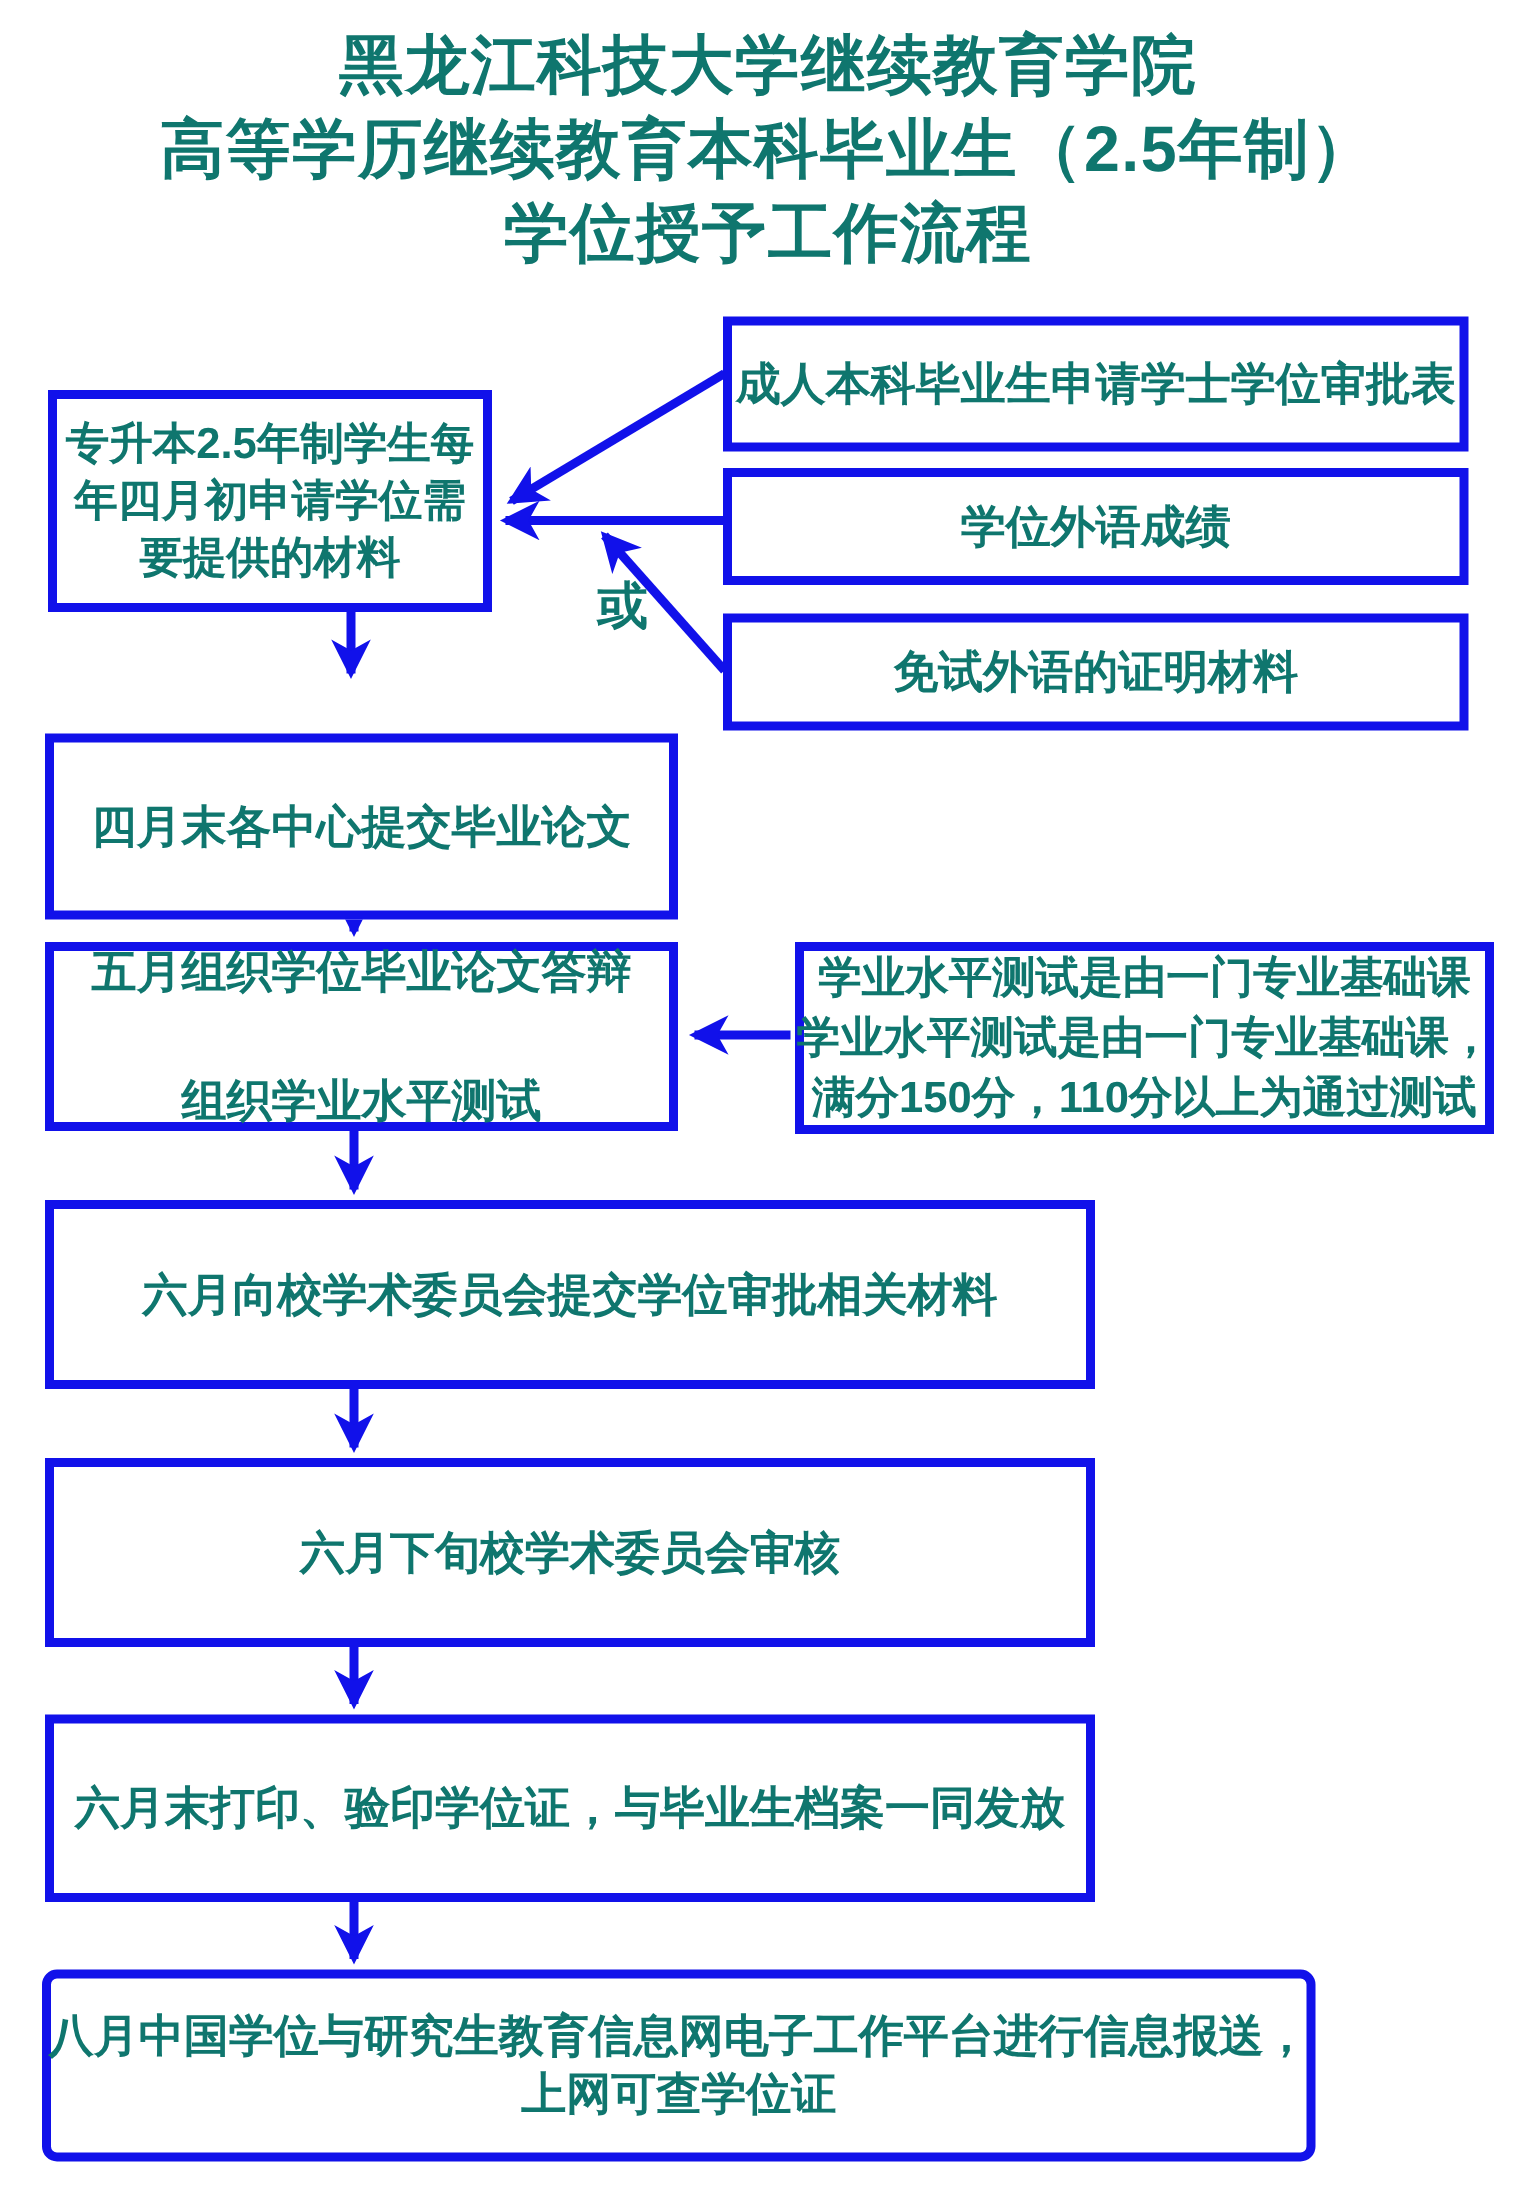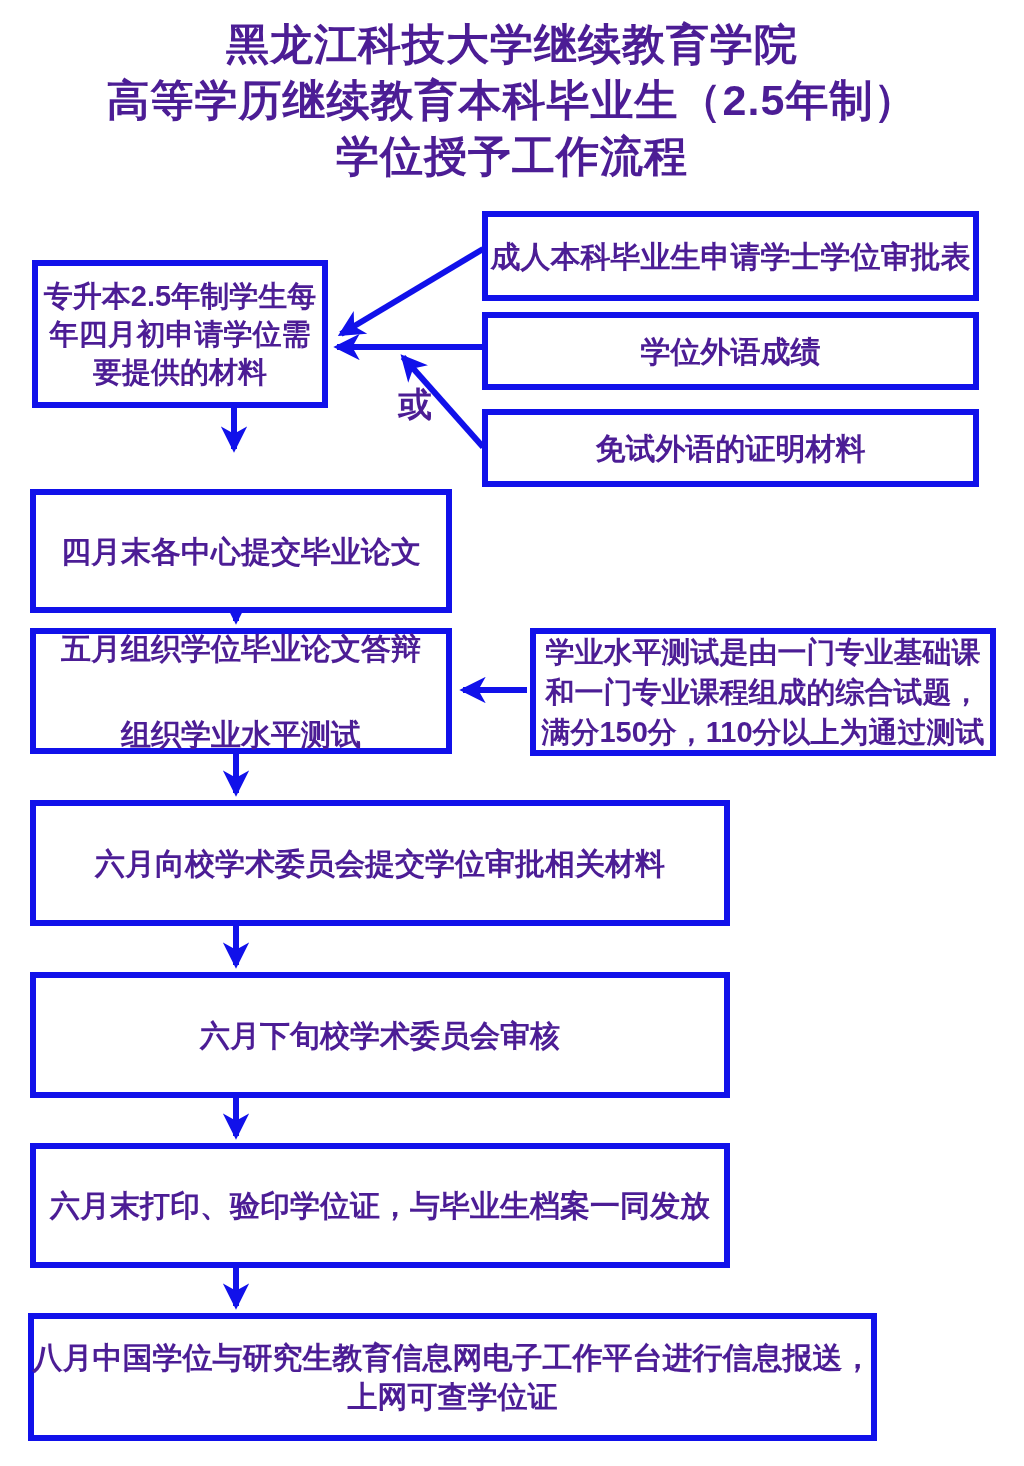--- a/index.html
+++ b/index.html
@@ -1,18 +1,18 @@
 <!DOCTYPE html>
 <html style="--accent: #1111ea;"><head>
 <meta charset="utf-8">
 <style>
   html,body{margin:0;padding:0;background:#ffffff;}
   #stage{
     position:relative;width:1024px;height:1466px;background:#fff;overflow:hidden;
-    font-family:"Liberation Sans","DejaVu Sans",sans-serif;color:#4c1d95;
+    font-family:"Liberation Sans","DejaVu Sans",sans-serif;color:#0f766e;
   }
   .title{
     position:absolute;top:16px;left:0;width:100%;text-align:center;
     font-weight:bold;font-size:43px;line-height:56px;letter-spacing:1px;
   }
   .node{
     position:absolute;box-sizing:border-box;background:#fff;
     border:6px solid var(--accent,#1111ea);
     display:flex;flex-direction:column;justify-content:center;align-items:center;
     text-align:center;font-weight:bold;font-size:30px;line-height:39px;
@@ -22,21 +22,21 @@
   .n-materials{left:32px;top:260px;width:296px;height:148px;font-size:29px;line-height:38px;}
   .n-approval {left:482px;top:211px;width:497px;height:90px;}
   .n-foreign  {left:482px;top:312px;width:497px;height:78px;}
   .n-exempt   {left:482px;top:409px;width:497px;height:78px;}
   .n-april    {left:30px;top:457px;width:422px;height:124px;margin-top:32px;}
   .n-may      {left:30px;top:628px;width:422px;height:126px;gap:47px;}
   .n-note     {left:530px;top:628px;width:466px;height:128px;font-size:29px;line-height:40px;}
   .n-junesub  {left:30px;top:800px;width:700px;height:126px;}
   .n-junerev  {left:30px;top:972px;width:700px;height:126px;}
   .n-juneprint{left:30px;top:1143px;width:700px;height:125px;}
-  .n-august   {left:28px;top:1313px;width:849px;height:128px;}
+  .n-august   {left:28px;top:1313px;width:849px;height:128px;border-radius:10px;}
   .or-label{
     position:absolute;left:398px;top:386px;font-weight:bold;font-size:34px;line-height:36px;
   }
   svg.arrows{position:absolute;left:0;top:0;pointer-events:none;}
   svg.arrows line{stroke:var(--accent,#1111ea);stroke-width:6;}
 </style>
 </head>
 <body>
 
 <div id="stage">
@@ -89,21 +89,21 @@
     <div class="ln">四月末各中心提交毕业论文</div>
   </div>
 
   <div class="node n-may">
     <div class="ln">五月组织学位毕业论文答辩</div>
     <div class="ln">组织学业水平测试</div>
   </div>
 
   <div class="node n-note">
     <div class="ln">学业水平测试是由一门专业基础课</div>
-    <div class="ln">和一门专业课程组成的综合试题，</div>
+    <div class="ln">学业水平测试是由一门专业基础课，</div>
     <div class="ln">满分150分，110分以上为通过测试</div>
   </div>
 
   <div class="node n-junesub">
     <div class="ln">六月向校学术委员会提交学位审批相关材料</div>
   </div>
 
   <div class="node n-junerev">
     <div class="ln">六月下旬校学术委员会审核</div>
   </div>

